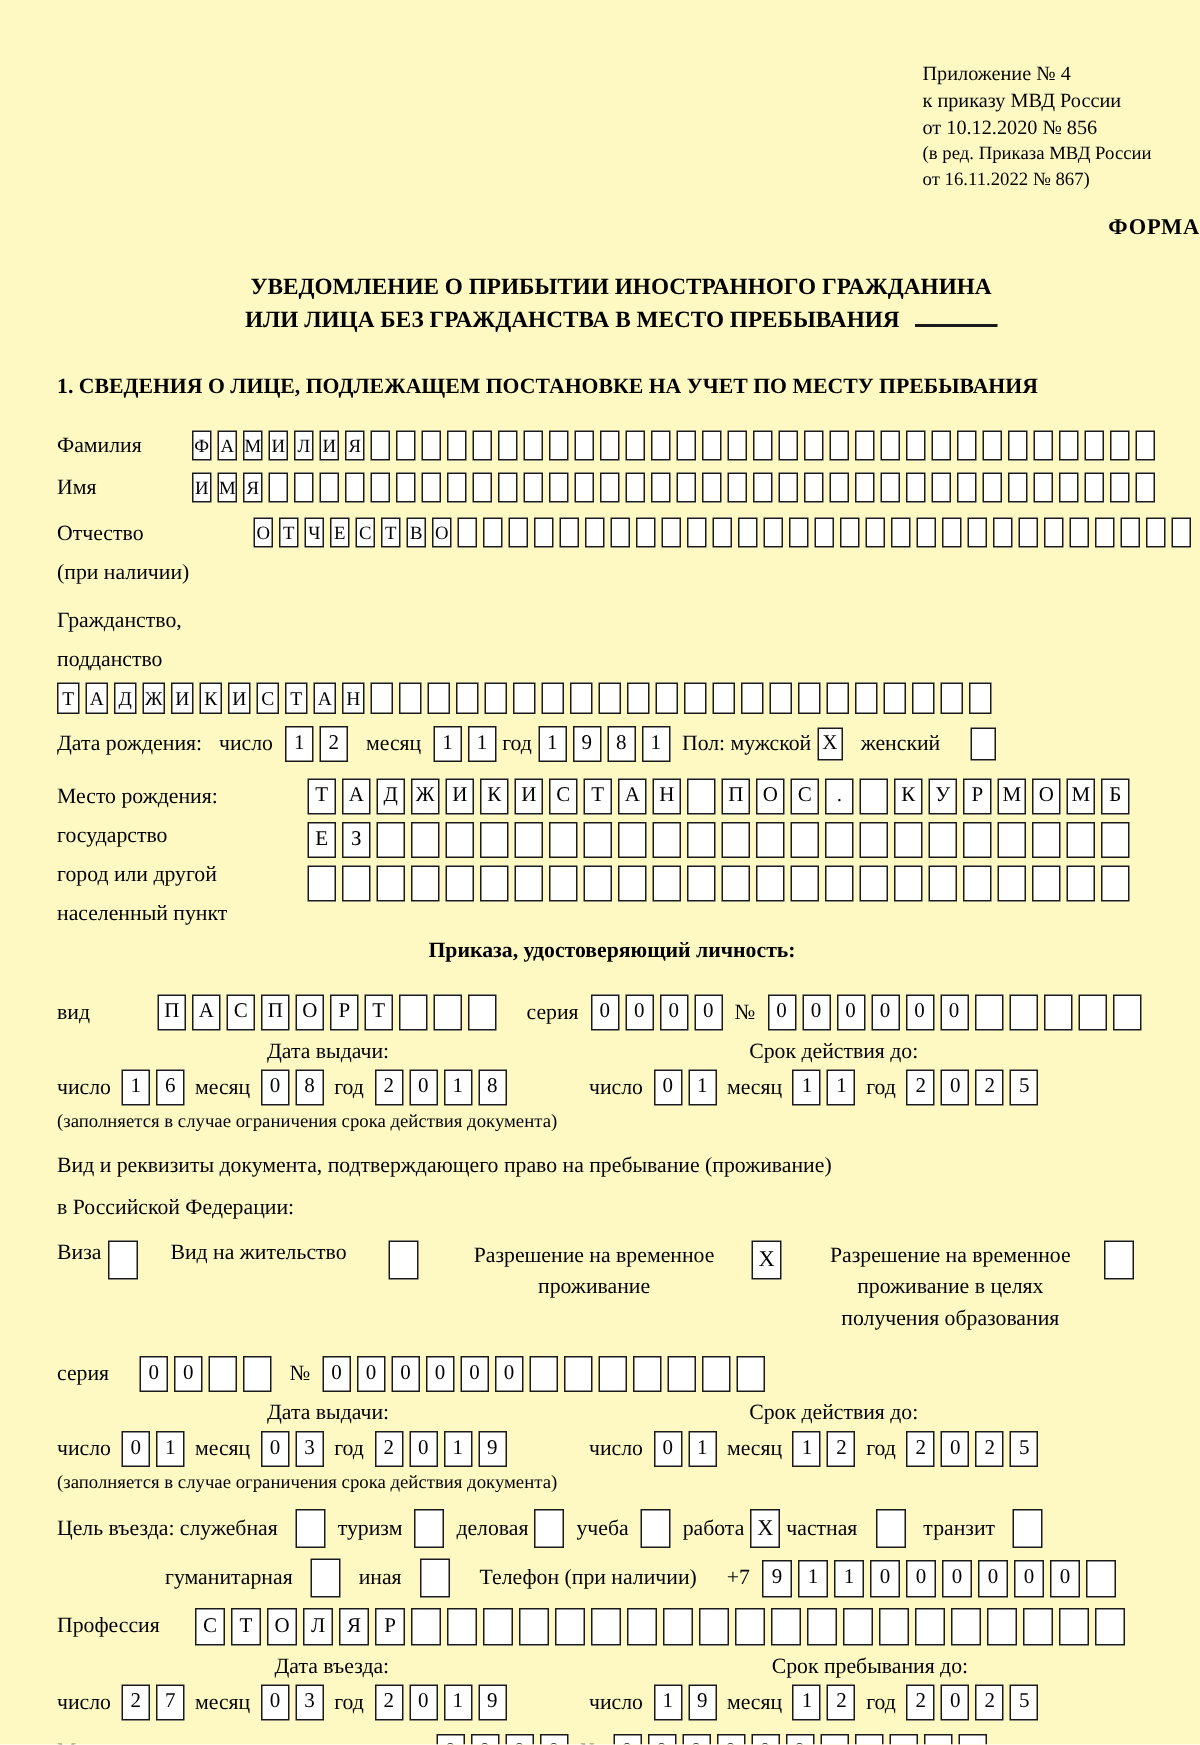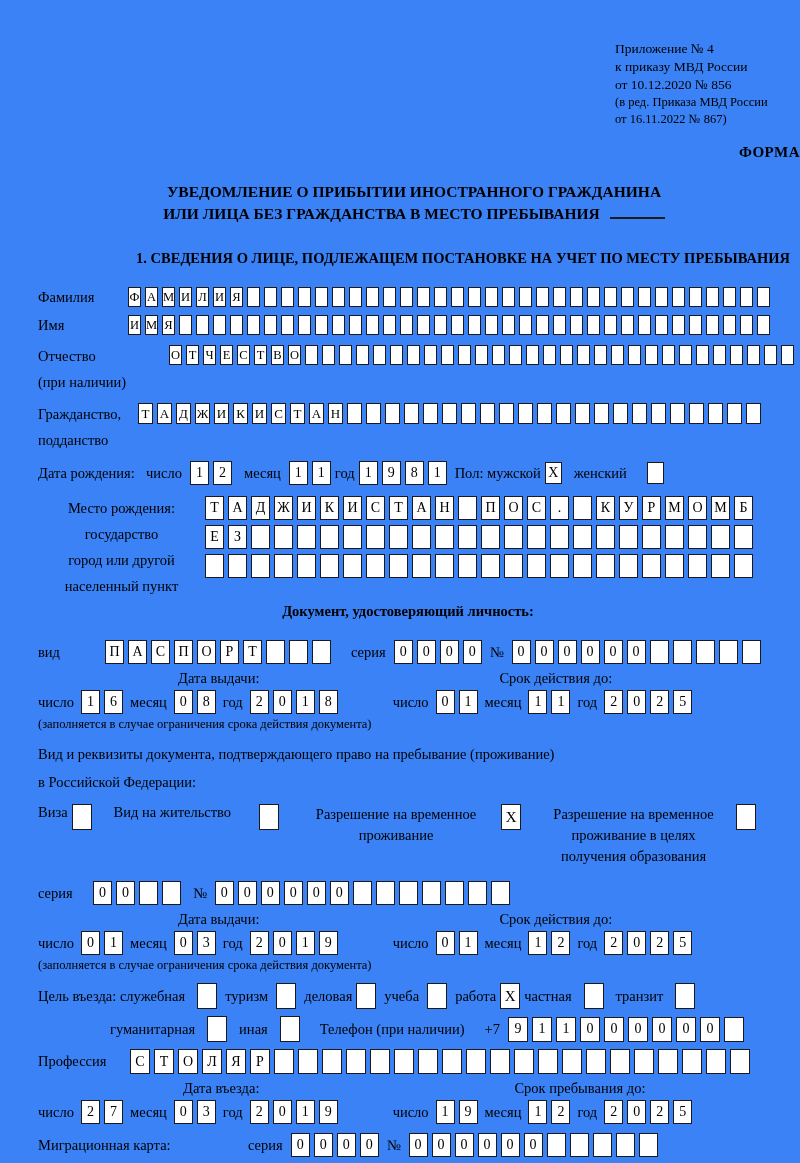--- a/index.html
+++ b/index.html
@@ -7,21 +7,21 @@
   body {
     width: 800px; height: 1163px;
     font-family: "Liberation Serif", serif;
     color: #000;
   }
   .page {
     position: relative;
     width: 800px; height: 1163px;
     padding: 40px 10px 0 38px;
     overflow: hidden;
-    background: #3b82f6;
+    background: #fef9c3;
   }
   .lbl { font-size: 14.5px; white-space: nowrap; }
   
   .cells { display: inline-flex; gap: 4px; flex: none; align-items: center; }
   .cells .cell {
     display: inline-flex; align-items: center; justify-content: center;
     border: 1.6px solid #1a1a1a; flex: none;
     font-size: 12.5px; background: #fff;
   }
   .cells.sm .cell { width: 13px; height: 20px; }
@@ -34,25 +34,25 @@
   .row { display: flex; align-items: center; margin-bottom: 8px; }
   .row-top { display: flex; align-items: flex-start; }
   .gap4 { width: 4px; flex: none; } .gap8 { width: 8px; flex: none; }
   .gap12 { width: 12px; flex: none; } .gap20 { width: 20px; flex: none; }
   
   .hdr-block { margin-left: 577px; width: 185px; font-size: 13.5px; line-height: 18px; }
   .hdr-block .sub { font-size: 12.5px; line-height: 17px; }
   .forma { margin-top: 15px; text-align: right; font-weight: bold; font-size: 15px; letter-spacing: .5px; }
   .title { margin-top: 20px; text-align: center; font-weight: bold; font-size: 15.5px; line-height: 22px; }
   .uline { display: inline-block; width: 55px; border-bottom: 2.4px solid #1a1a1a; height: 14px; margin-left: 10px; }
-  .sec-head { margin-top: 25px; margin-bottom: 20px; font-weight: bold; font-size: 14.5px; text-align: right; }
+  .sec-head { margin-top: 25px; margin-bottom: 20px; font-weight: bold; font-size: 14.5px; }
   
   .lblcol { display: flex; flex-direction: column; flex: none; }
   .lblcol div { font-size: 14.5px; line-height: 26px; }
-  .w90 { width: 90px; } .w100 { width: 100px; } .w115 { width: 115px; } .w167 { width: 167px; align-items: center; }
+  .w90 { width: 90px; } .w100 { width: 100px; } .w115 { width: 115px; } .w167 { width: 167px; }
   .stack { display: flex; flex-direction: column; gap: 5px; }
   .center-bold { text-align: center; font-weight: bold; font-size: 14.5px; width: 740px; margin: 2px 0 6px 0; }
   
   .heads { display: flex; font-size: 14.5px; margin-bottom: 3px; }
   .dgrp { display: flex; align-items: center; gap: 7px; }
   .note-right { width: 735px; text-align: left; font-size: 12.5px; margin-top: 3px; margin-bottom: 10px; }
   .permit-row { display: flex; align-items: flex-start; margin: 10px 0 14px 0; }
   .permit-text { font-size: 14.5px; text-align: center; line-height: 21px; }
   .plain { font-size: 14.5px; line-height: 24px; }
 </style>
@@ -204,21 +204,21 @@
         <span class="cell"></span>
         <span class="cell"></span>
         <span class="cell"></span>
         <span class="cell"></span>
         <span class="cell"></span>
         <span class="cell"></span>
         <span class="cell"></span>
       </span>
   </div>
 
-  <div class="row-top" style="margin-bottom:8px;">
+  <div class="row-top" style="margin-bottom:8px;flex-direction:column;">
     <div class="lblcol w100">
       <div>Гражданство,</div>
       <div>подданство</div>
     </div>
     <span class="cells ct" style="margin-top:2px;">
         <span class="cell">Т</span>
         <span class="cell">А</span>
         <span class="cell">Д</span>
         <span class="cell">Ж</span>
         <span class="cell">И</span>
@@ -373,21 +373,21 @@
           <span class="cell"></span>
           <span class="cell"></span>
           <span class="cell"></span>
           <span class="cell"></span>
           <span class="cell"></span>
           <span class="cell"></span>
         </span>
     </div>
   </div>
 
-  <div class="center-bold">Документ, удостоверяющий личность:</div>
+  <div class="center-bold">Приказа, удостоверяющий личность:</div>
 
   <div class="row" style="margin-bottom:6px;margin-top:20px;">
     <span class="lbl" style="width:67px;">вид</span>
     <span class="cells md">
         <span class="cell">П</span>
         <span class="cell">А</span>
         <span class="cell">С</span>
         <span class="cell">П</span>
         <span class="cell">О</span>
         <span class="cell">Р</span>

